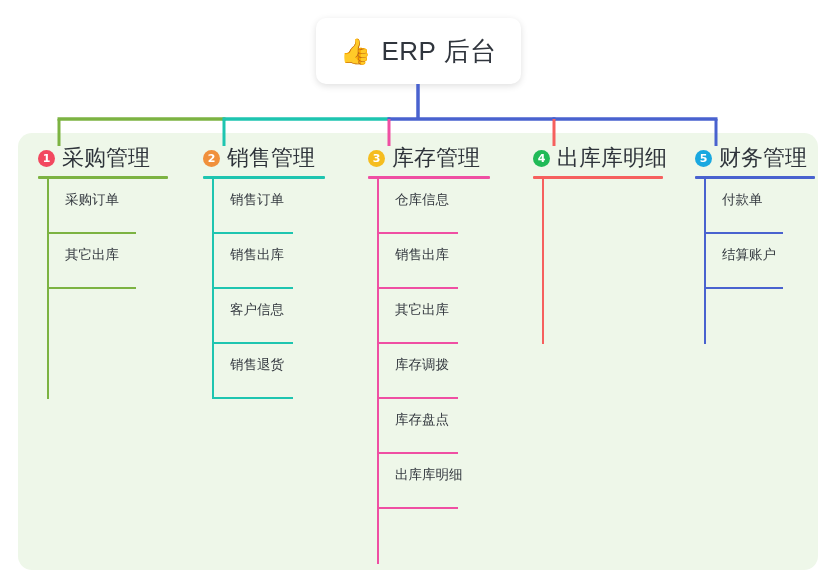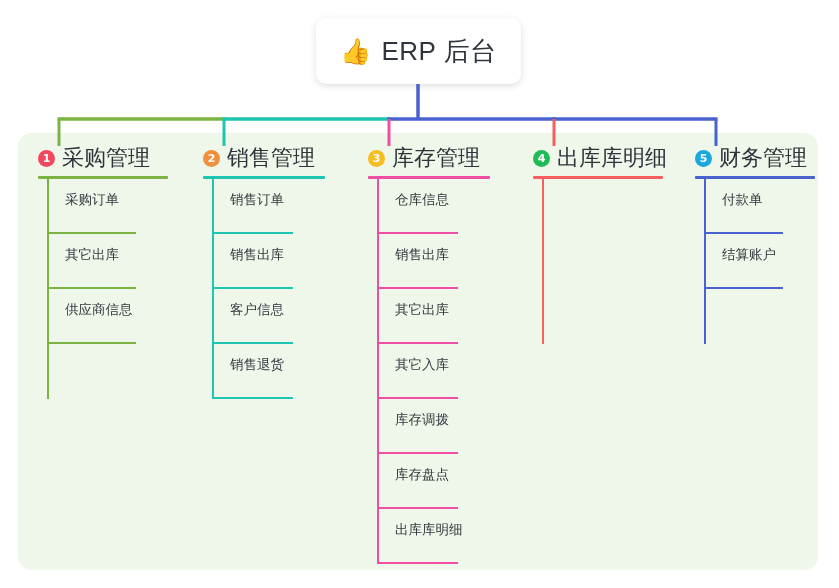--- a/index.html
+++ b/index.html
@@ -109,24 +109,20 @@
         <div class="leaves">
           <div class="spine" style="background: rgb(124, 179, 66); height: 220px;"></div>
           <div class="leaf">
             <div class="leaf-text">采购订单</div>
             <div class="leaf-rule" style="background: rgb(124, 179, 66); width: 88px;"></div>
           </div>
           <div class="leaf">
             <div class="leaf-text">其它出库</div>
             <div class="leaf-rule" style="background: rgb(124, 179, 66); width: 88px;"></div>
           </div>
-          <div class="leaf">
-            <div class="leaf-text">供应商信息</div>
-            <div class="leaf-rule" style="background: rgb(124, 179, 66); width: 88px;"></div>
-          </div>
         </div>
       </div>
       <div class="col" style="left: 203px; width: 122px;">
         <div class="col-head">
           <span class="badge" style="background: rgb(240, 144, 60);">2</span>
           <span class="col-title">销售管理</span>
         </div>
         <div class="col-rule" style="background: rgb(30, 197, 176); width: 122px;"></div>
         <div class="leaves">
           <div class="spine" style="background: rgb(30, 197, 176); height: 220px;"></div>
@@ -162,24 +158,20 @@
           </div>
           <div class="leaf">
             <div class="leaf-text">销售出库</div>
             <div class="leaf-rule" style="background: rgb(239, 79, 163); width: 80px;"></div>
           </div>
           <div class="leaf">
             <div class="leaf-text">其它出库</div>
             <div class="leaf-rule" style="background: rgb(239, 79, 163); width: 80px;"></div>
           </div>
           <div class="leaf">
-            <div class="leaf-text">其它入库</div>
-            <div class="leaf-rule" style="background: rgb(239, 79, 163); width: 80px;"></div>
-          </div>
-          <div class="leaf">
             <div class="leaf-text">库存调拨</div>
             <div class="leaf-rule" style="background: rgb(239, 79, 163); width: 80px;"></div>
           </div>
           <div class="leaf">
             <div class="leaf-text">库存盘点</div>
             <div class="leaf-rule" style="background: rgb(239, 79, 163); width: 80px;"></div>
           </div>
           <div class="leaf">
             <div class="leaf-text">出库库明细</div>
             <div class="leaf-rule" style="background: rgb(239, 79, 163); width: 80px;"></div>

